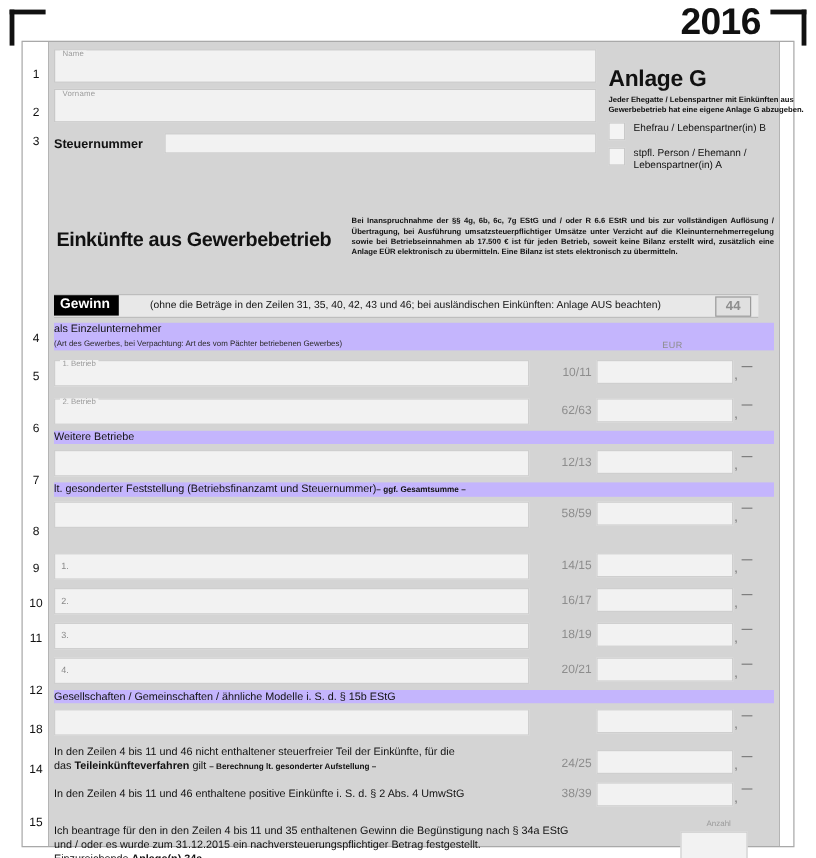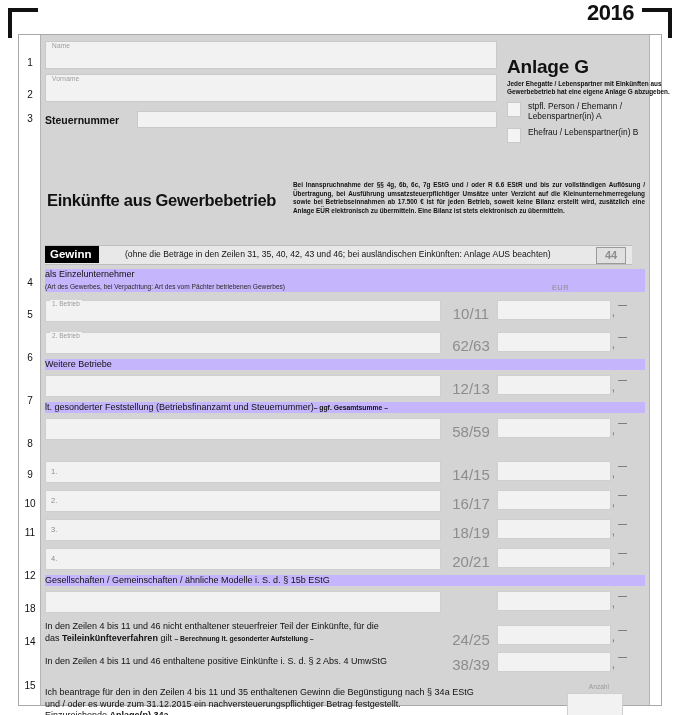--- a/index.html
+++ b/index.html
@@ -14,21 +14,21 @@
   #page{position:relative;width:680px;height:715px;background:#fff;}
 
   
   .crop{position:absolute;width:26px;height:26px;}
   .crop.tl{left:8px;top:8px;border-left:4px solid #111;border-top:4px solid #111;}
   .crop.tr{right:8px;top:8px;border-right:4px solid #111;border-top:4px solid #111;}
 
   
   .year{
     position:absolute;right:46px;top:2px;
-    font-size:22px;font-weight:bold;letter-spacing:-0.5px;line-height:1;
+    font-size:31px;font-weight:bold;letter-spacing:-0.5px;line-height:1;
   }
 
   
   .form{
     position:absolute;left:18px;top:34px;width:644px;height:672px;
     background:#d4d4d4;border:1px solid #a9a9a9;box-sizing:border-box;
   }
   
   .rail{
     position:absolute;left:0;top:0;width:22px;height:100%;
@@ -124,21 +124,21 @@
   }
   .desc .tiny{
     position:absolute;left:4px;top:-1px;font-size:6.5px;color:#9b9b9b;
     background:#f2f2f2;padding:0 2px;line-height:8px;
   }
   .desc .idx{
     position:absolute;left:5px;top:5px;font-size:7.5px;color:#8a8a8a;
   }
   .kz{
     position:absolute;left:404px;top:5px;width:44px;
-    font-size:15px;color:#8d8d8d;text-align:center;
+    font-size:10px;color:#8d8d8d;text-align:right;
   }
   .amt{
     position:absolute;left:452px;right:34px;top:0;height:20px;
     background:#f2f2f2;border:1px solid #cfcfcf;box-sizing:border-box;
   }
   .minus{
     position:absolute;right:18px;top:5px;width:9px;height:1px;background:#7e7e7e;
   }
   .comma{
     position:absolute;right:30px;top:8px;font-size:12px;color:#7e7e7e;line-height:8px;
@@ -204,25 +204,25 @@
           <span></span>
         </div>
       </div>
     </div>
 
     <div class="anlage">
       <h1>Anlage G</h1>
       <div class="sub">Jeder Ehegatte / Lebenspartner mit Einkünften aus Gewerbebetrieb hat eine eigene Anlage G abzugeben.</div>
       <div class="cbrow">
         <span class="cbox"></span>
-        <span class="cbtxt">stpfl. Person / Ehemann / Lebenspartner(in) A</span>
+        <span class="cbtxt">Ehefrau / Lebenspartner(in) B</span>
       </div>
       <div class="cbrow">
         <span class="cbox"></span>
-        <span class="cbtxt">Ehefrau / Lebenspartner(in) B</span>
+        <span class="cbtxt">stpfl. Person / Ehemann / Lebenspartner(in) A</span>
       </div>
     </div>
 
     <div class="eink">
       <h2>Einkünfte aus Gewerbebetrieb</h2>
       <div class="note">Bei Inanspruchnahme der §§ 4g, 6b, 6c, 7g EStG und / oder R 6.6 EStR und bis zur vollständigen Auflösung / Übertragung, bei Ausführung umsatzsteuerpflichtiger Umsätze unter Verzicht auf die Kleinunternehmerregelung sowie bei Betriebseinnahmen ab 17.500 € ist für jeden Betrieb, soweit keine Bilanz erstellt wird, zusätzlich eine Anlage EÜR elektronisch zu übermitteln. Eine Bilanz ist stets elektronisch zu übermitteln.</div>
     </div>
 
     <div class="gewinn">
       <span class="tag">Gewinn</span>

